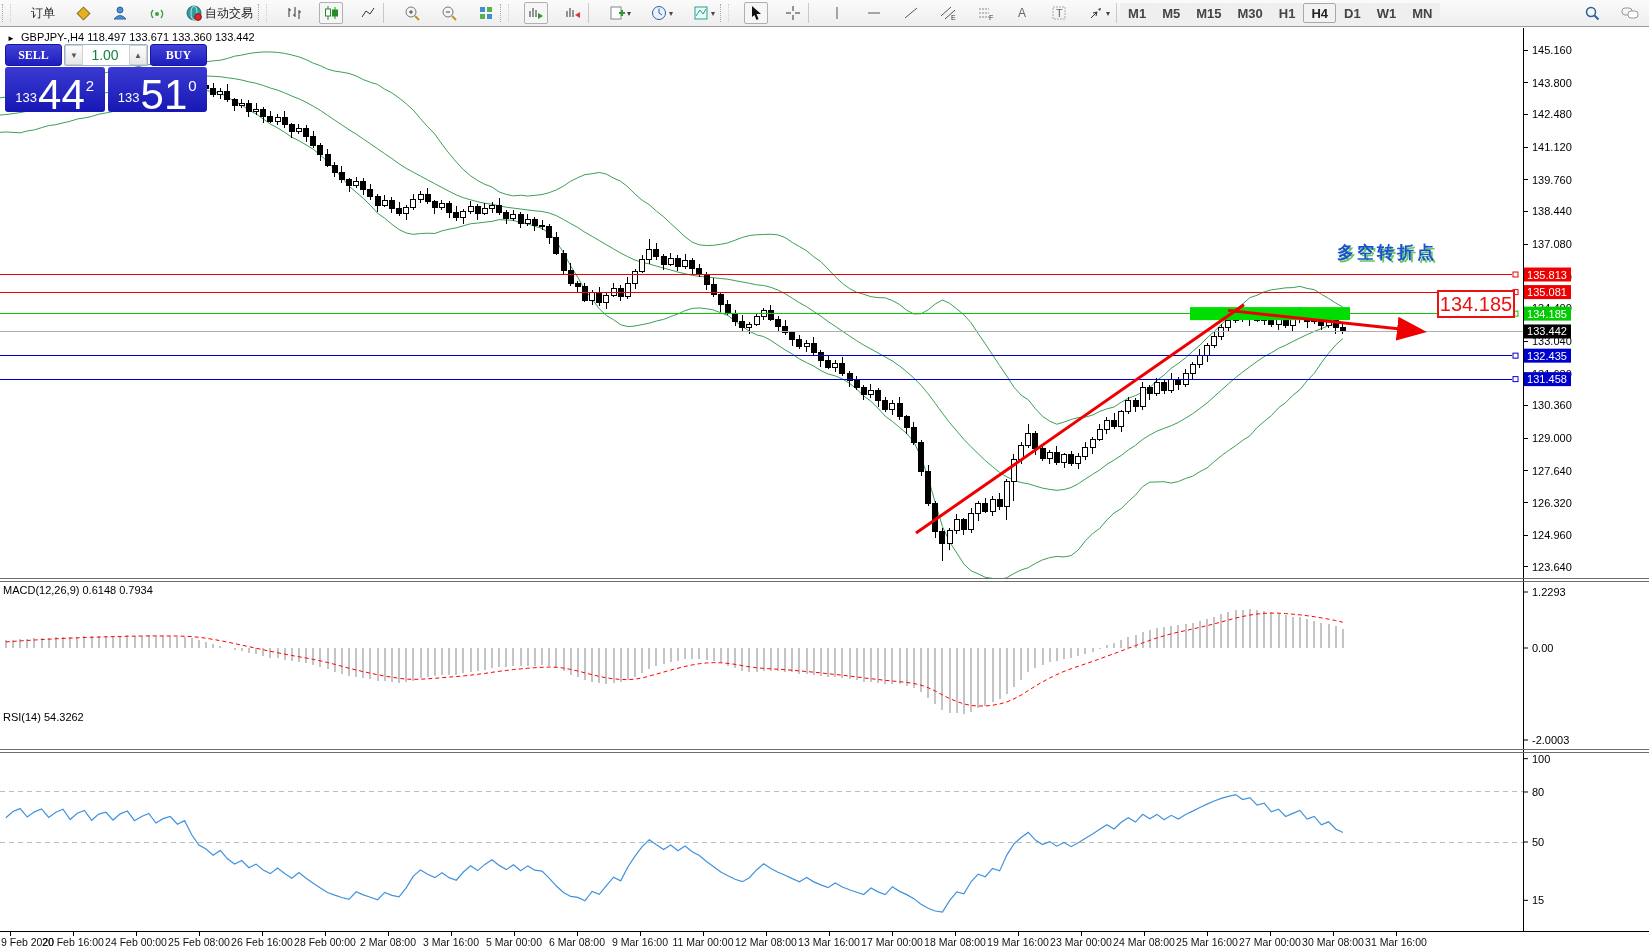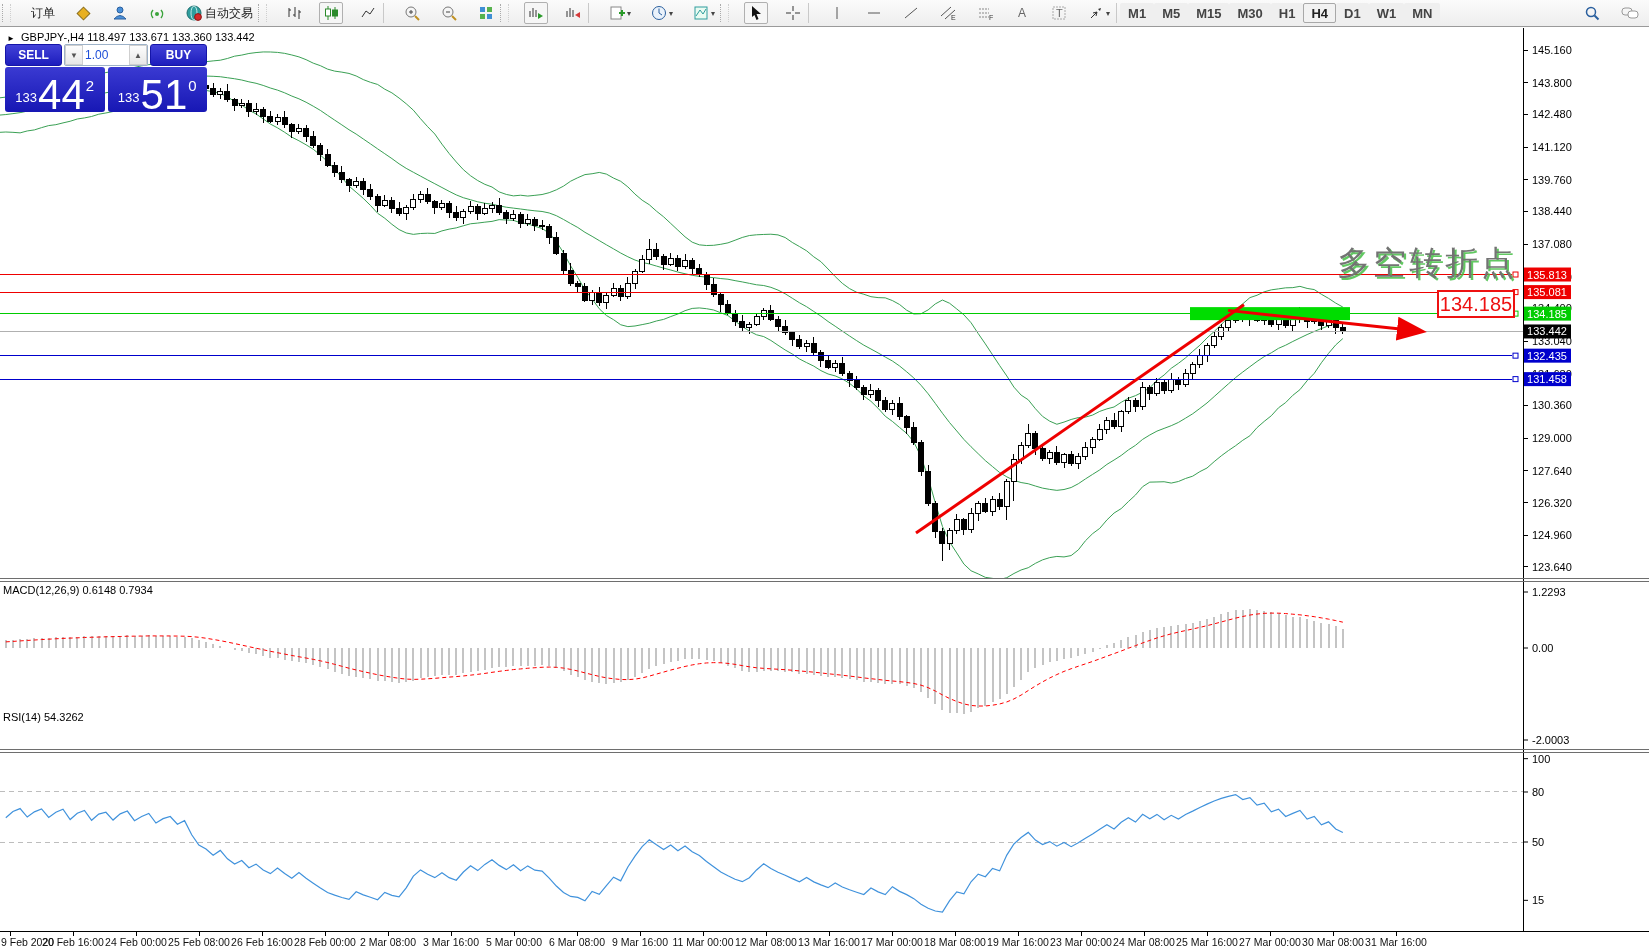--- a/index.html
+++ b/index.html
@@ -15,36 +15,36 @@
   .tf{height:20px;padding:1px 7px;font-size:13px;font-weight:bold;color:#444;border:1px solid transparent;border-radius:2px;}
   .tf.active{background:#f2f2f2;border:1px solid #a8a8a8;color:#222;}
   .tb-label{font-size:12px;color:#222;margin-left:2px;white-space:nowrap;}
   #tb-right{margin-left:auto;display:flex;align-items:center;margin-right:6px;}
   
   #symbol-line{position:absolute;left:7px;top:31px;font-size:11px;color:#000;z-index:20;}
   #symbol-line .mark{font-size:8px;margin-right:3px;}
   
   #panel{position:absolute;left:5px;top:44px;width:202px;z-index:25;}
   #panel .row1{display:flex;height:22px;}
-  .btn-blue{background:linear-gradient(#4242d8,#1d1dbd);color:#fff;font-size:12px;font-weight:bold;border:1px solid #1515a8;border-radius:3px;display:flex;align-items:center;justify-content:center;}
+  .btn-blue{background:linear-gradient(#4242d8,#1d1dbd);color:#fff;font-size:12px;font-weight:bold;border:1px solid #1515a8;border-radius:3px;display:flex;align-items:center;justify-content:center;font-family:Liberation Serif, serif;}
   #sell-btn{width:60px;}
   #buy-btn{width:60px;}
   #vol-box{flex:1;display:flex;background:#fff;border:1px solid #9db2c8;margin:0 2px;border-radius:2px;}
   .stepbtn{width:16px;display:flex;align-items:center;justify-content:center;font-size:8px;color:#555;background:linear-gradient(#fdfdfd,#e7e7e7);border:1px solid #cfcfcf;}
-  #vol-input{flex:1;border:0;font-size:12px;text-align:left;padding-right:4px;font-family:"Liberation Sans",sans-serif;color:#1d4ed8;width:40px;}
+  #vol-input{flex:1;border:0;font-size:14px;text-align:center;padding-right:4px;font-family:"Liberation Sans",sans-serif;color:#15803d;width:40px;}
   #panel .row2{display:flex;margin-top:1px;height:45px;}
   .qbox{flex:1;background:linear-gradient(#3a3ad2,#1717b4);border-radius:3px;color:#fff;display:flex;align-items:flex-end;justify-content:center;padding-bottom:2px;}
   .qbox .small{font-size:13px;margin:17px 1px 5px 0;}
   .qbox .big{font-size:42px;line-height:30px;}
   .qbox .sup{font-size:15px;margin:0 0 16px 1px;}
   #panel .gap{width:3px;}
   
   .pane-label{position:absolute;font-size:11px;color:#000;z-index:20;}
   
-  #annotation{position:absolute;left:1337px;top:241px;font-size:33px;font-weight:normal;color:#737373;letter-spacing:3px;z-index:20;text-shadow:2px 2px 0 rgba(70,190,70,0.85);}
+  #annotation{position:absolute;left:1337px;top:241px;font-size:17px;font-weight:bold;color:#1d4ed8;letter-spacing:3px;z-index:20;text-shadow:2px 2px 0 rgba(70,190,70,0.85);}
   #callout{position:absolute;left:1437px;top:290px;width:74px;height:24px;border:2px solid #ee1111;color:#ee1111;font-size:20px;display:flex;align-items:center;justify-content:center;background:#fff;z-index:20;}
   #chart-svg{position:absolute;left:0;top:0;z-index:5;}
 </style>
 </head>
 <body>
 <div id="app">
 
 <svg id="chart-svg" width="1649" height="949">
       <defs>
         <clipPath id="cpMain">

